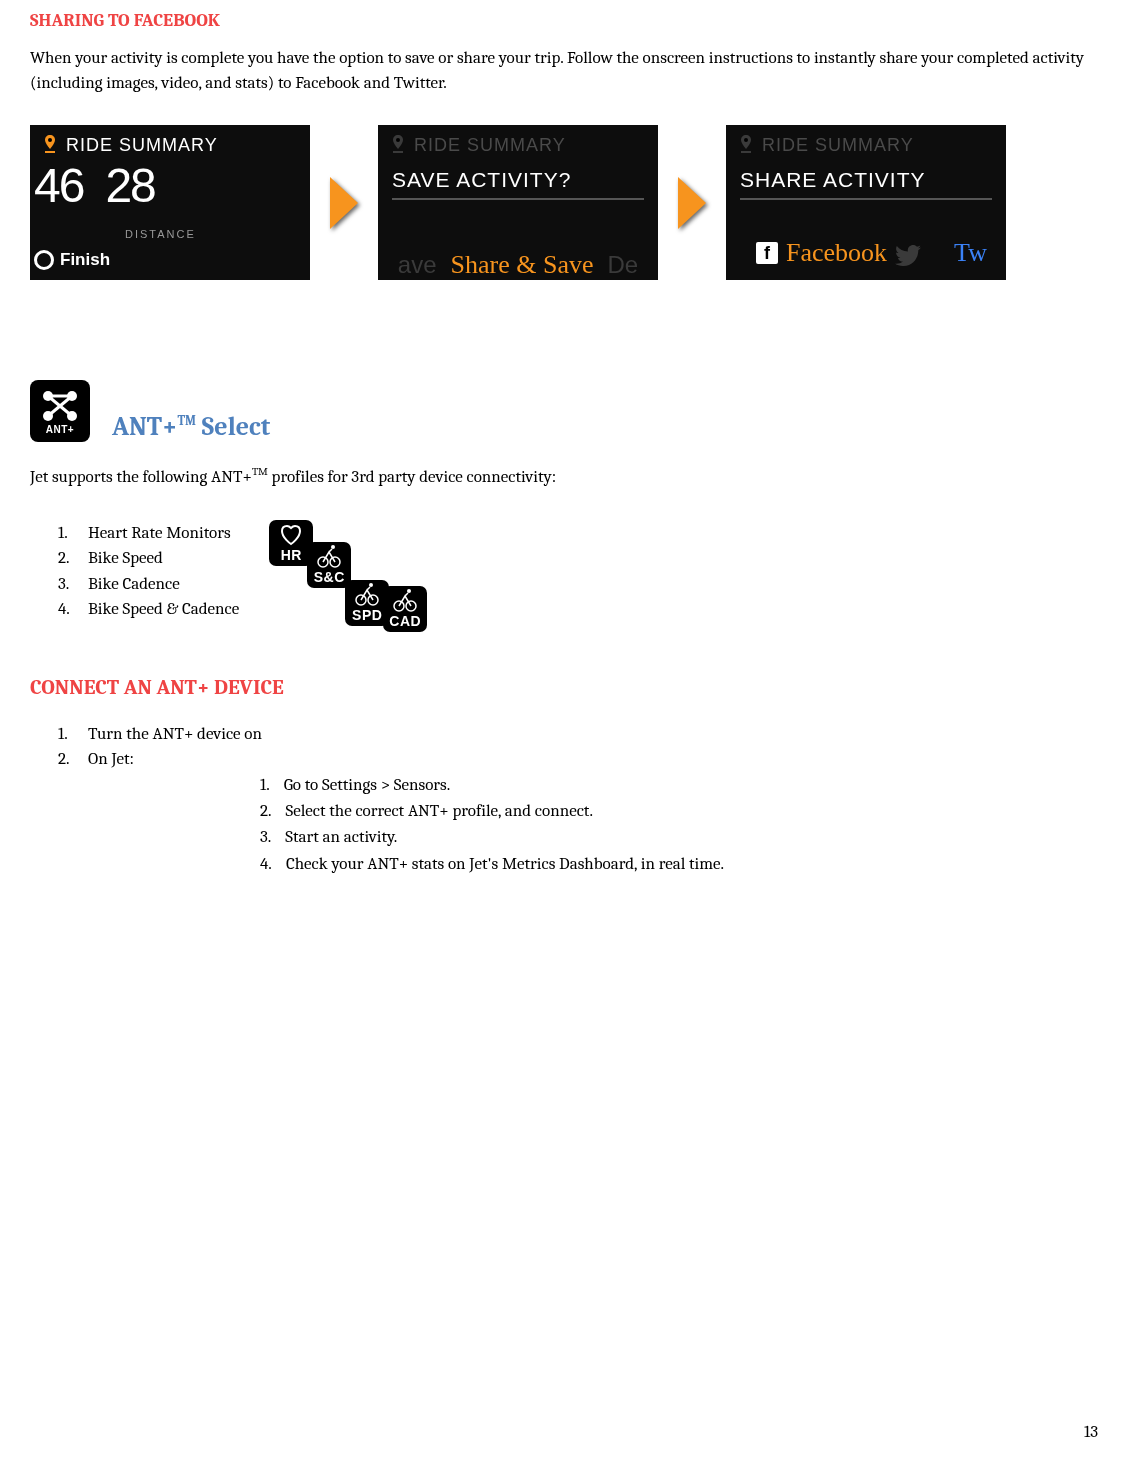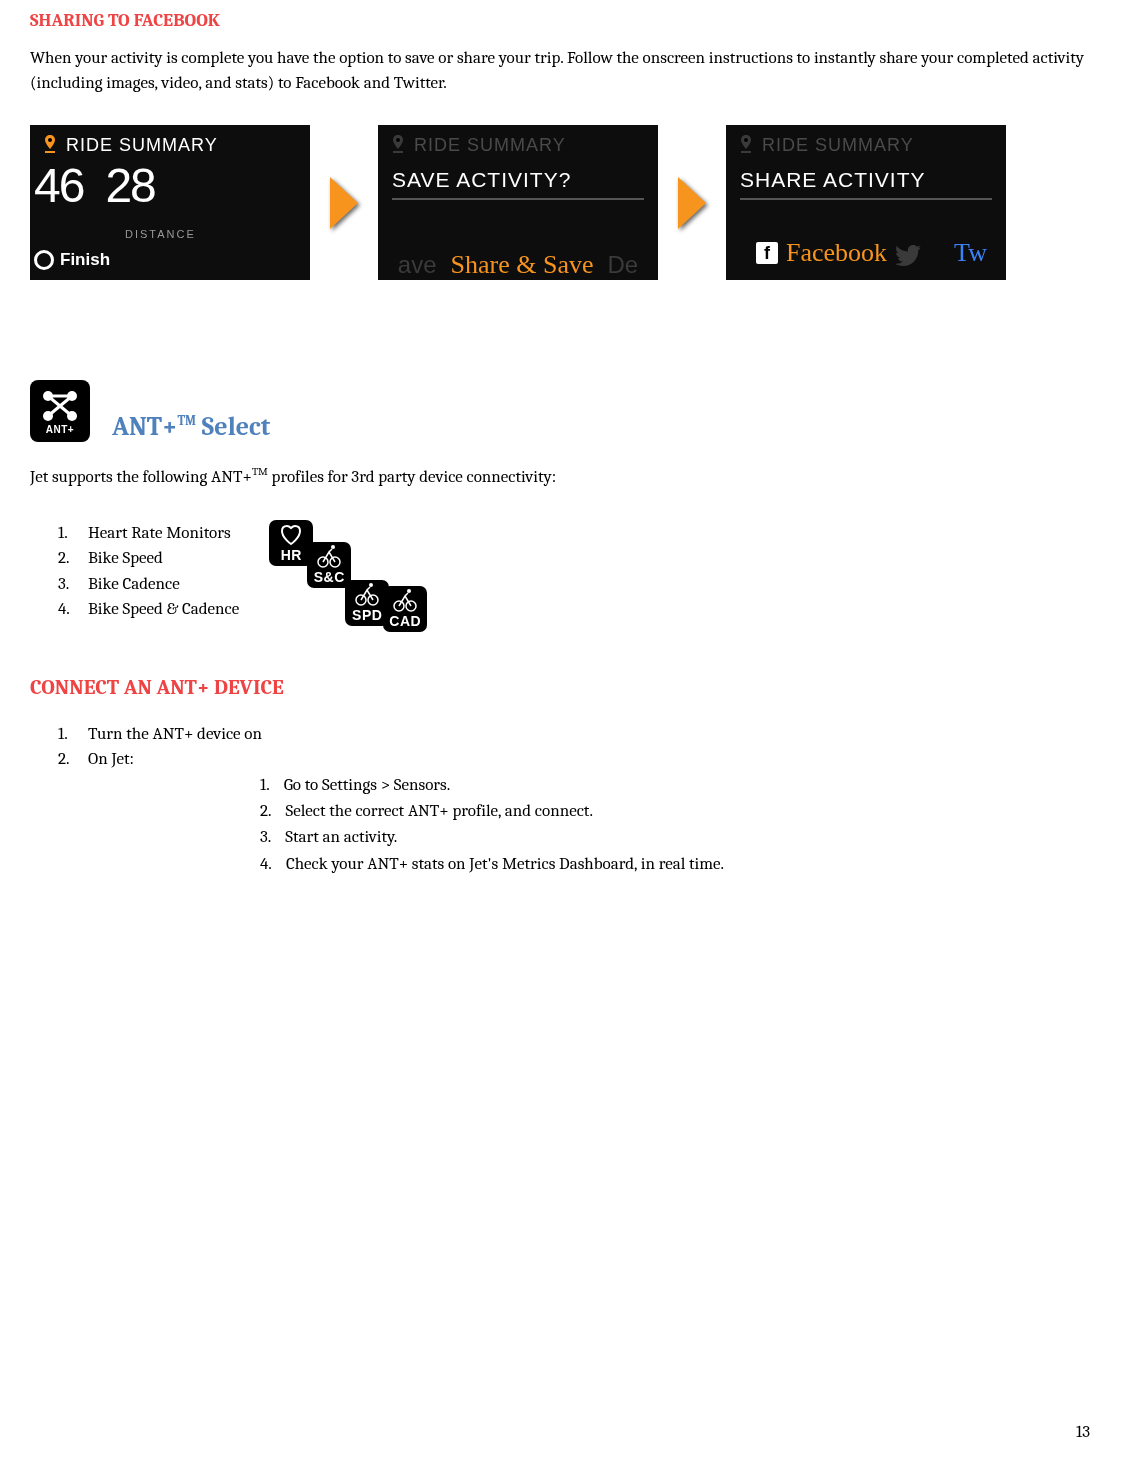--- a/index.html
+++ b/index.html
@@ -125,21 +125,21 @@
   .sicon {
     position: absolute; width: 44px; height: 46px; background: #000; border-radius: 7px;
     color: #fff; display: flex; flex-direction: column; align-items: center; justify-content: center;
     font-family: Arial, sans-serif; font-size: 14px; font-weight: bold;
   }
   .sicon svg { width: 26px; height: 24px; }
   .sicon .lbl { margin-top: 1px; letter-spacing: 0.5px; }
   .nested { margin-left: 230px; font-size: 17px; line-height: 1.55; }
   .nested .li { display: flex; gap: 14px; }
   .page-num {
-    position: fixed; right: 38px; bottom: 18px; font-size: 17px; color: #000;
+    position: fixed; right: 30px; bottom: 18px; font-size: 17px; color: #000;
   }
   .fb-icon { width: 22px; height: 22px; background: #fff; color: #000; font-weight: bold; font-family: Arial; font-size: 18px; text-align: center; line-height: 22px; border-radius: 2px; }
   .tw-icon { width: 26px; height: 22px; display: inline-block; }
 </style>
 </head>
 <body>
 
 <div class="h3">SHARING TO FACEBOOK</div>
 <div class="body-text">When your activity is complete you have the option to save or share your trip. Follow the onscreen instructions to instantly share your completed activity (including images, video, and stats) to Facebook and Twitter.</div>
 

